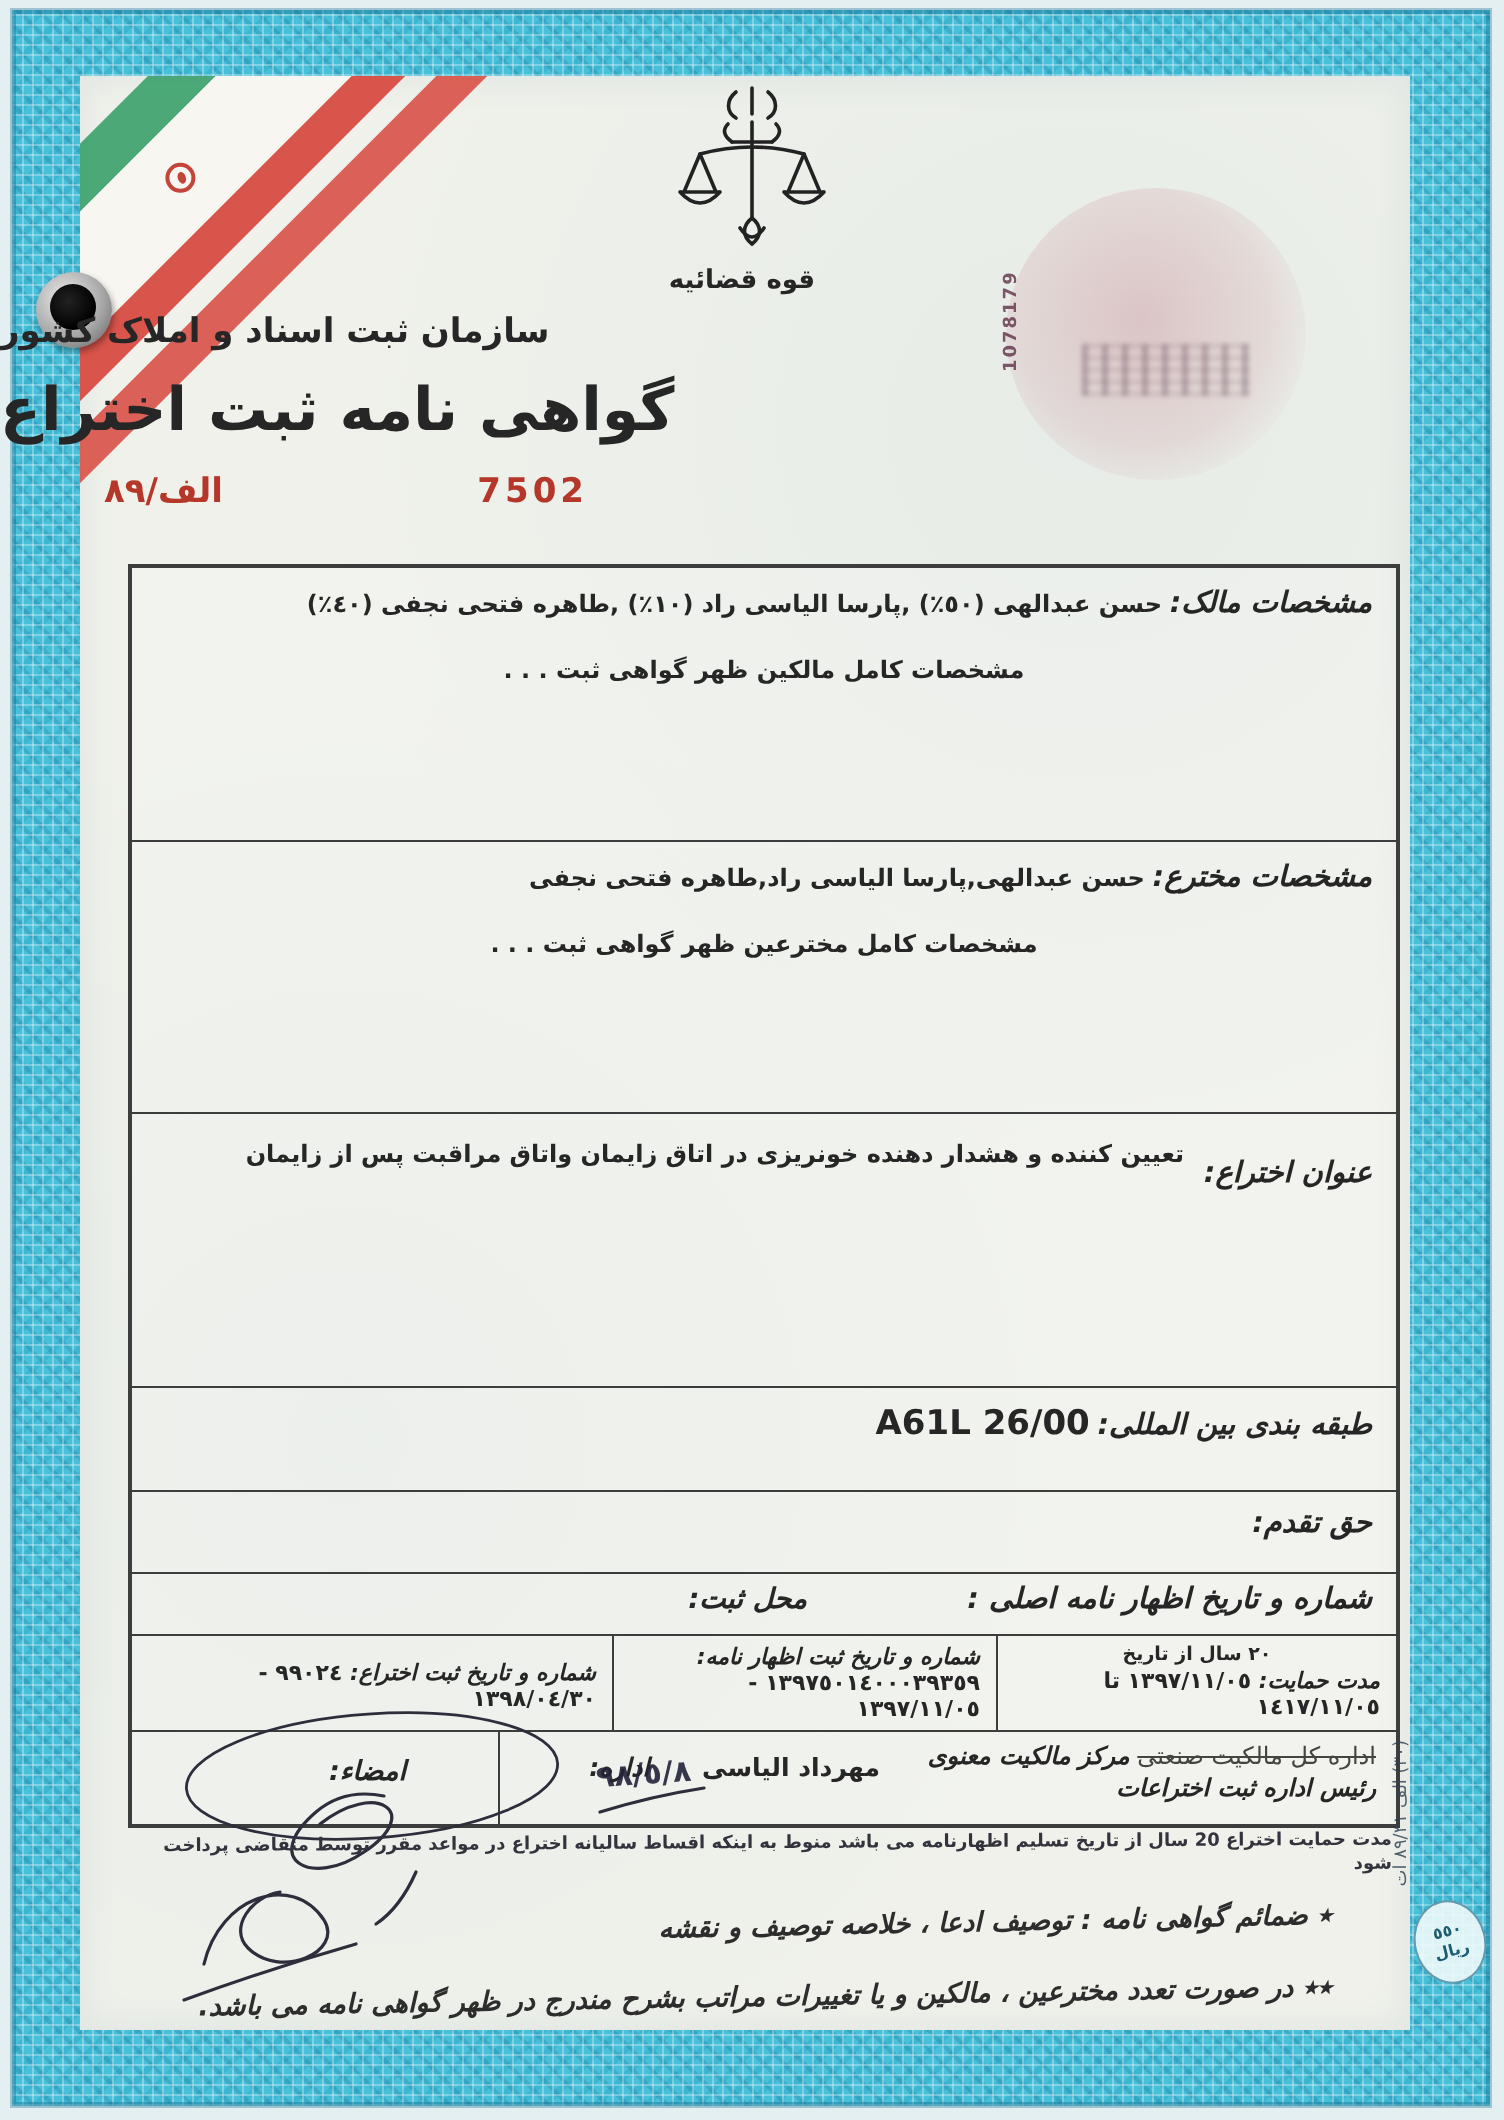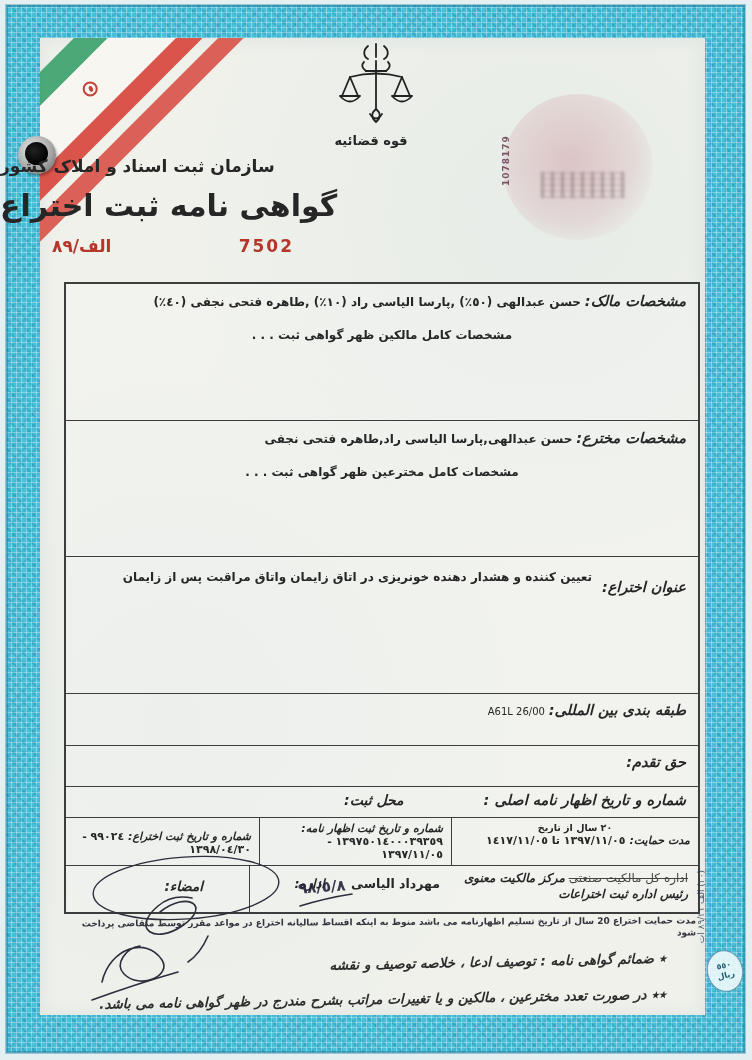--- a/index.html
+++ b/index.html
@@ -73,24 +73,24 @@
   .row{position:relative;border-top:1.5px solid #3d3d3d;padding:8px 12px;font-size:12px;}
   .row:first-child{border-top:none;}
   .r1{height:136px;}.r2{height:136px;}.r3{height:137px;}.r4{height:52px;}
   .r5{height:41px;}.r6{height:31px;padding-top:5px;}.r7{height:48px;padding:0;display:flex;}
   .r8{height:47px;padding:0;display:flex;}
   .lbl{font-weight:bold;font-style:italic;font-size:14.5px;white-space:nowrap;}
   .val{font-weight:bold;font-size:12px;line-height:1.7;}
   .note{margin-top:16px;text-align:center;font-weight:bold;font-size:12px;}
   .r3 .val{display:inline-block;max-width:540px;vertical-align:top;padding-top:2px;}
   .r3 .lbl{display:inline-block;padding-top:14px;margin-left:6px;}
-  .code-ltr{direction:ltr;unicode-bidi:isolate;font-weight:normal;font-size:10px;}
+  .code-ltr{direction:ltr;unicode-bidi:isolate;font-weight:bold;font-size:17px;}
   .place{position:absolute;left:44%;top:5px;font-weight:bold;font-style:italic;font-size:14px;}
   .cell{padding:4px 8px;font-size:11px;font-weight:bold;}
-  .c1{width:247px;border-left:1.5px solid #3d3d3d;}
+  .c1{width:200px;border-left:1.5px solid #3d3d3d;}
   .c2{width:192px;border-left:1.5px solid #3d3d3d;}
   .c3{flex:1;}
   .c1 .tiny{font-size:9.5px;text-align:center;margin-bottom:1px;font-weight:bold;}
   .c1 .lbl2,.c2 .lbl2,.c3 .lbl2{font-style:italic;font-size:11px;font-weight:bold;}
   .c3{padding-top:12px;}
   .sigcell{flex:1;padding:5px 10px;font-size:12px;}
   .struck{text-decoration:line-through;opacity:.85;letter-spacing:-.3px;}
   .sig-office{font-style:italic;font-weight:bold;margin-top:2px;}
   .namecell{width:196px;padding:10px 6px 0 0;font-weight:bold;font-size:12.5px;white-space:nowrap;}
   .datelbl{font-style:italic;margin-right:22px;}

